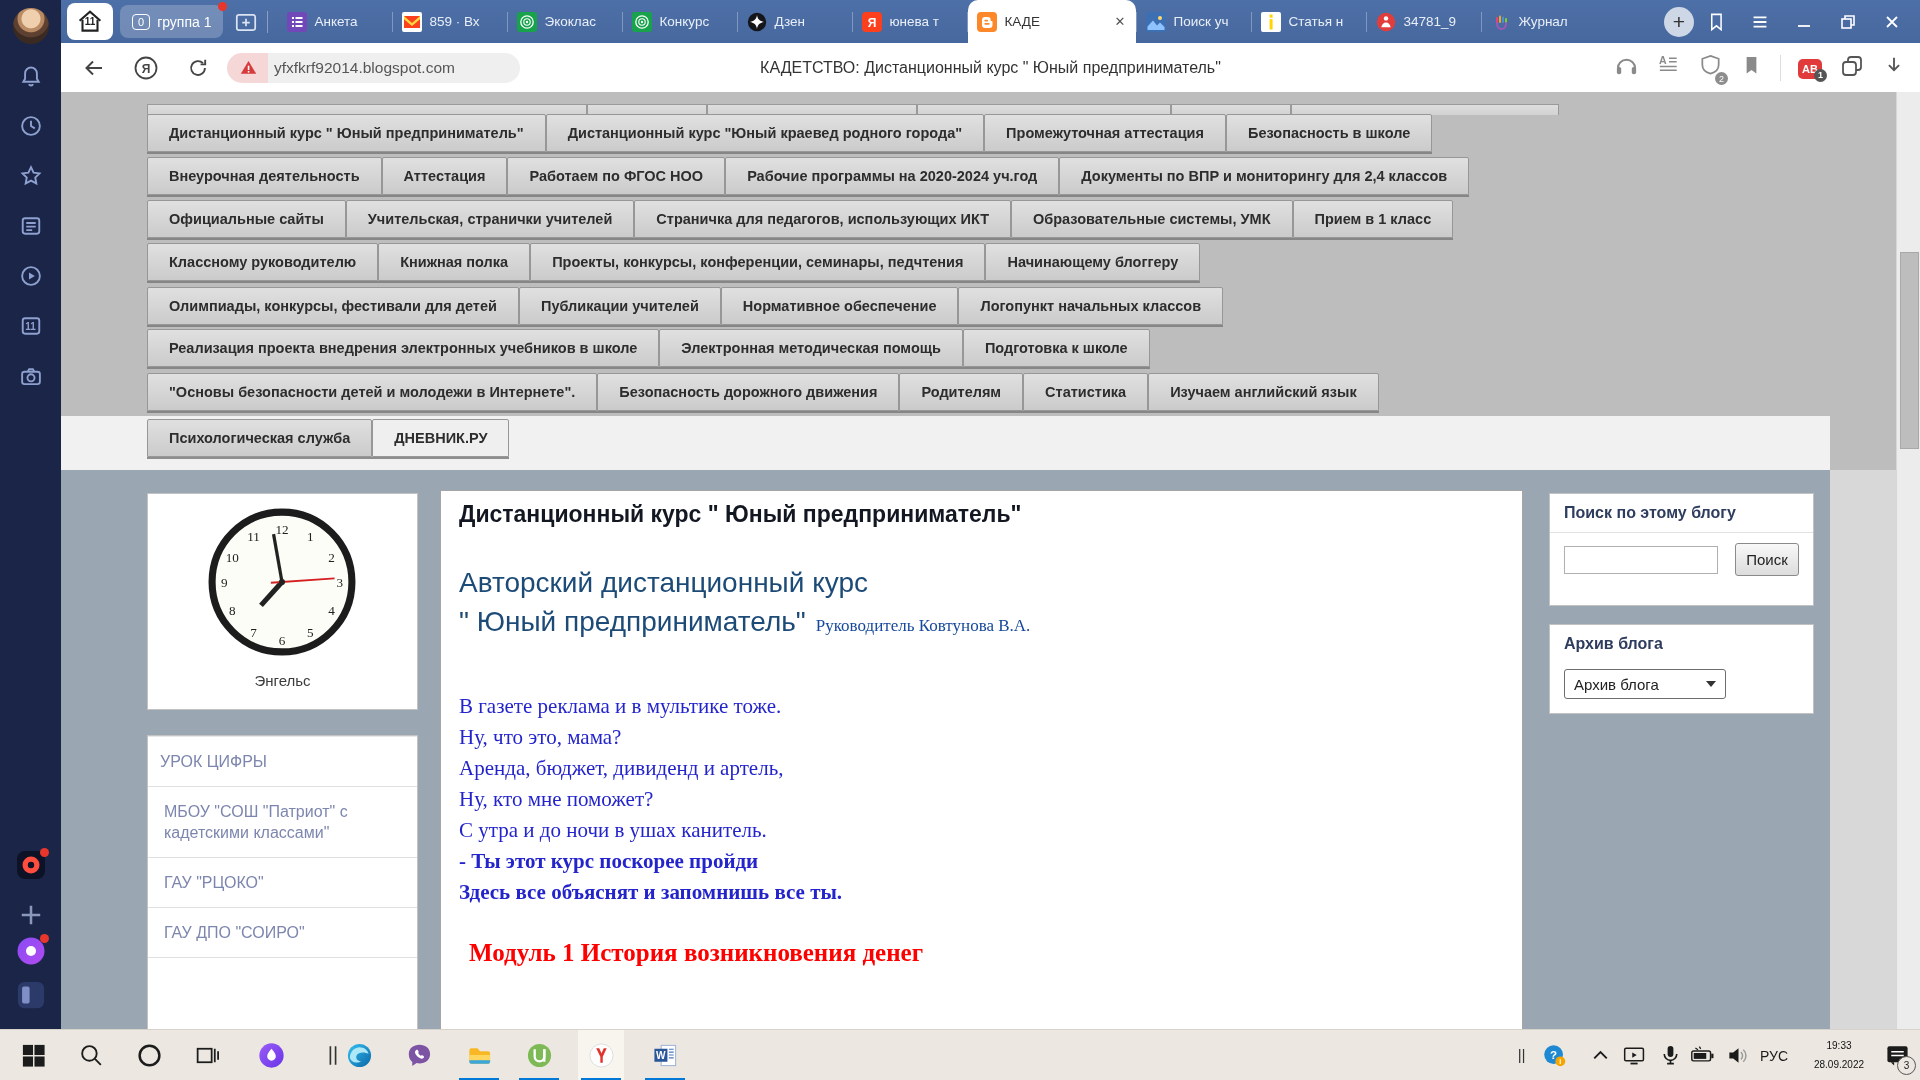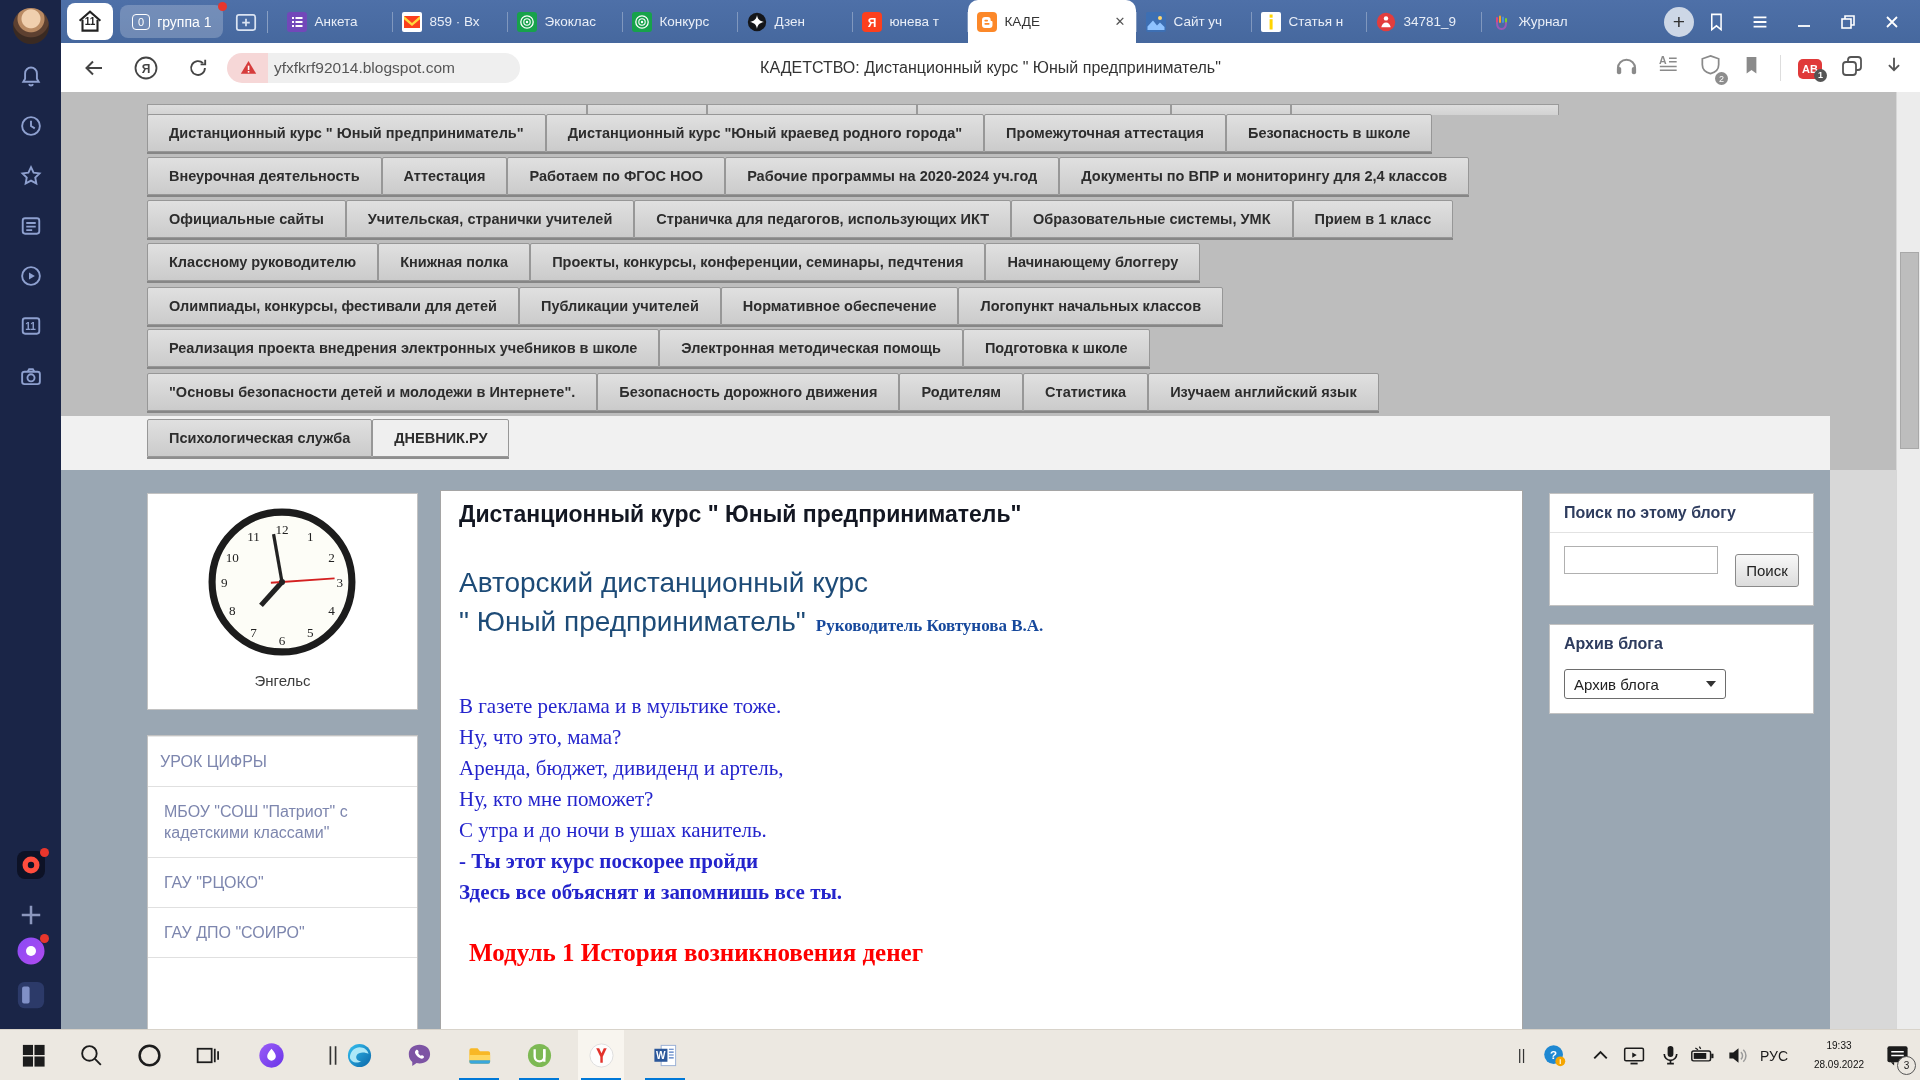--- a/index.html
+++ b/index.html
@@ -79,32 +79,32 @@
   .clocklabel{position:absolute;left:0;right:0;top:178px;text-align:center;font-size:15px;color:#3c3c3c;}
 
   
   #links{list-style:none;margin:0;padding:0;}
   #links li{padding:14px 16px;border-bottom:1px solid #e0e0e0;color:#7d86ae;font-size:16px;line-height:21px;}
   #links li:first-child{border-top:1px solid #e8e8e8;padding-left:12px;}
 
   
   .post-title{position:absolute;left:18px;top:10px;font-size:23px;font-weight:bold;color:#131722;}
   .bluehead{position:absolute;left:18px;top:72px;color:#1d4b77;font-size:28px;line-height:39px;}
-  .author{font-family:"Liberation Serif",serif;font-weight:bold;font-size:17px;color:#16489c;margin-left:10px;}
+  .author{font-family:"Liberation Serif",serif;font-weight:normal;font-size:17px;color:#16489c;margin-left:10px;}
   #poem{position:absolute;left:18px;top:200px;font-family:"Liberation Serif",serif;font-size:21px;
     line-height:31px;color:#2424cc;}
   #poem .pb{font-weight:bold;}
   .module{position:absolute;left:28px;top:448px;font-family:"Liberation Serif",serif;font-weight:bold;
     font-size:25px;color:#fe0000;}
 
   
   .sb-title{position:absolute;left:14px;top:10px;font-size:16px;font-weight:bold;color:#2e3c5e;}
   .sb-sep{position:absolute;left:0;right:0;top:38px;height:1px;background:#e2e2e2;}
   .searchinput{position:absolute;left:14px;top:52px;width:148px;height:24px;border:1px solid #b0b0b0;background:#fff;}
-  .searchbtn{position:absolute;right:14px;top:60px;width:62px;height:31px;background:linear-gradient(#f8f8f8,#dcdcdc);
+  .searchbtn{position:absolute;right:14px;top:49px;width:62px;height:31px;background:linear-gradient(#f8f8f8,#dcdcdc);
     border:1px solid #8a8a8a;border-radius:3px;font-size:15px;color:#222;display:flex;align-items:center;justify-content:center;}
   .selectbox{position:absolute;left:14px;top:44px;width:142px;height:28px;border:1px solid #6d6d6d;border-radius:3px;
     background:#fff;display:flex;align-items:center;padding:0 9px;font-size:15px;color:#222;justify-content:space-between;}
   .selcaret{width:0;height:0;border-left:5px solid transparent;border-right:5px solid transparent;border-top:6px solid #333;}
 
   
   .taskbar{position:absolute;left:0;top:1029px;width:1920px;height:51px;background:#ece8e1;border-top:1px solid #d8d3ca;}
   .tkapp{position:absolute;top:0;width:46px;height:51px;display:flex;align-items:center;justify-content:center;}
   .tkapp.activeapp{background:#f8f5ef;}
   .runbar{position:absolute;bottom:0;left:3px;right:3px;height:3px;background:#0078d7;}
@@ -314,21 +314,21 @@
         </div>
         <span class="tabdiv"></span>
         <div class="tab">
           <span class="fav">
             <svg viewBox="0 0 20 20">
               <rect width="20" height="20" rx="2" fill="#3d6fb3"></rect>
               <path d="M1.5 14.5l5.5-6 4 5 3-3 4.5 4.5V18h-17z" fill="#8fc3ff"></path>
               <circle cx="14" cy="6" r="2" fill="#ffd76e"></circle>
             </svg>
           </span>
-          <span class="tlabel">Сайт уч</span>
+          <span class="tlabel">Поиск уч</span>
         </div>
         <span class="tabdiv"></span>
         <div class="tab">
           <span class="fav">
             <svg viewBox="0 0 20 20">
               <rect width="20" height="20" rx="2" fill="#fff"></rect>
               <rect x="8.6" y="2.5" width="3" height="3.2" fill="#ffd400"></rect>
               <rect x="8.6" y="7.2" width="3" height="10.3" fill="#ffd400"></rect>
             </svg>
           </span>

